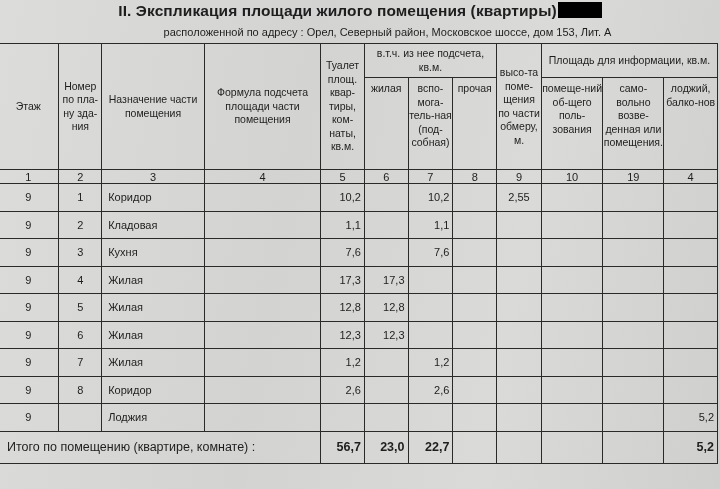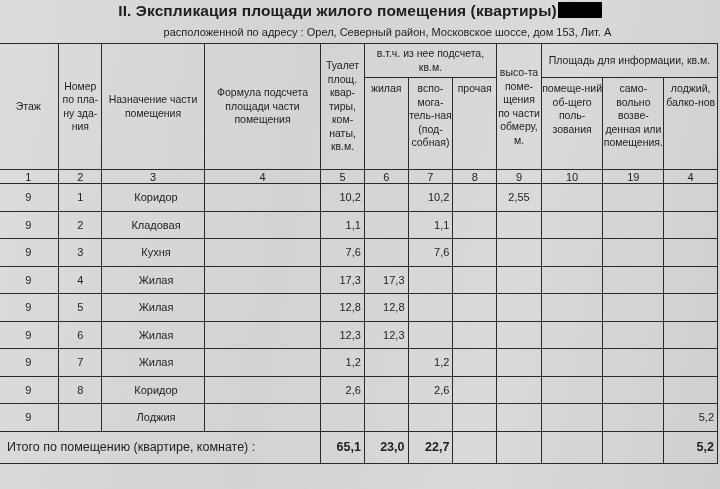--- a/index.html
+++ b/index.html
@@ -11,21 +11,21 @@
   .title .redact{display:inline-block;width:44px;height:16px;background:#000;vertical-align:-2px;margin-left:1px;}
   .addr{position:absolute;top:26px;left:0;width:720px;text-align:center;font-size:11px;padding-left:55px;box-sizing:border-box;}
   table{position:absolute;top:43px;left:-2px;border-collapse:collapse;table-layout:fixed;font-size:10.5px;}
   td,th{border:1.4px solid #2a2a2a;padding:0;font-weight:normal;}
   th{vertical-align:middle;text-align:center;line-height:13.5px;}
   .hdr-low th{vertical-align:top;}
   .num th{height:13px;font-size:11px;line-height:12px;}
   tbody td{height:26.5px;font-size:11px;}
   .c{text-align:center;}
   .r{text-align:right;padding-right:3px;}
-  .l{text-align:center;padding-left:6px;margin-left:16px;}
+  .l{text-align:left;padding-left:6px;margin-left:16px;}
   .total td{font-size:12.5px;height:31px;}
   .total .lbl{text-align:left;padding-left:9px;border-left:none;}
   .total .b{font-weight:bold;text-align:right;padding-right:3px;}
 </style>
 </head>
 <body>
 
 <div class="paper">
   <div class="title"><span>II. Экспликация площади жилого помещения (квартиры)</span><span class="redact"></span></div>
   <div class="addr">расположенной по адресу : Орел, Северный район, Московское шоссе, дом 153, Лит. А</div>
@@ -203,21 +203,21 @@
           <td class="r"></td>
           <td class="c"></td>
           <td class="r"></td>
           <td class="r"></td>
           <td class="r">5,2</td>
         </tr>
       </tbody>
     <tfoot>
       <tr class="total">
         <td colspan="4" class="lbl">Итого по помещению (квартире, комнате) :</td>
-        <td class="b">65,1</td>
+        <td class="b">56,7</td>
         <td class="b">23,0</td>
         <td class="b">22,7</td>
         <td class="b"></td>
         <td class="b"></td>
         <td class="b"></td>
         <td class="b"></td>
         <td class="b">5,2</td>
       </tr>
     </tfoot>
   </table>

